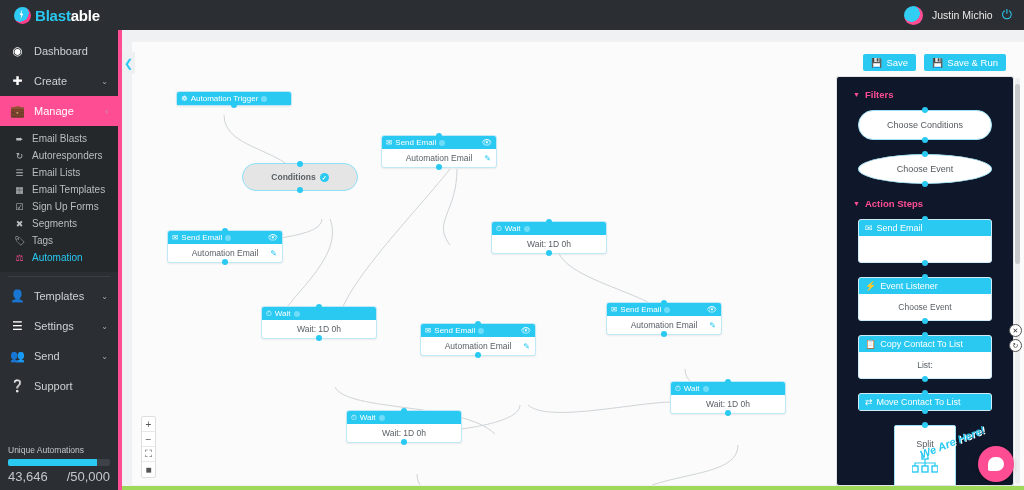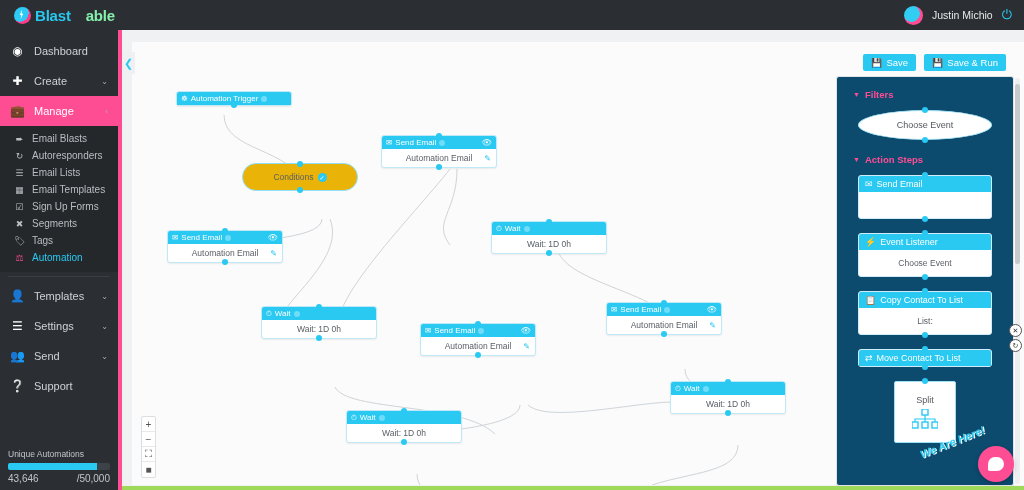--- a/index.html
+++ b/index.html
@@ -18,21 +18,21 @@
     background: #2b2f33; display: flex; align-items: center;
   }
   .logo-wrap { width: 118px; height: 30px; display: flex; align-items: center; padding-left: 14px; gap: 4px; }
   .logo-mark { width: 17px; height: 17px; border-radius: 50%;
     background: radial-gradient(circle at 35% 35%, #2ec9f5 0 55%, #ff3d8b 56% 100%);
     position: relative; flex: none; }
   .logo-mark::after { content: ""; position: absolute; left: 5px; top: 3px; width: 5px; height: 10px;
     background: #fff; clip-path: polygon(60% 0, 15% 55%, 48% 55%, 30% 100%, 85% 42%, 52% 42%); }
   .logo-text { font-size: 15px; font-weight: bold; letter-spacing: -0.2px; }
   .logo-text .c1 { color: #28c8f0; }
-  .logo-text .c2 { color: #86efac; padding-left: 15px; }
+  .logo-text .c2 { color: #ffffff; }
   .topbar-right { margin-left: auto; display: flex; align-items: center; gap: 9px; padding-right: 12px; }
   .avatar { width: 19px; height: 19px; border-radius: 50%;
     background: radial-gradient(circle at 40% 40%, #31cdf2 0 50%, #ff4d94 51% 100%); flex: none; }
   .user-name { color: #e8e8e8; font-size: 10.5px; }
   .power-icon { color: #29c9f2; font-size: 13px; cursor: pointer; }
 
   
   .sidebar {
     position: absolute; top: 30px; left: 0; width: 118px; height: 460px;
     background: #2b2f33; color: #cfd3d6; display: flex; flex-direction: column;
@@ -48,21 +48,21 @@
   .sub-row { display: flex; align-items: center; height: 17px; padding: 0 10px 0 14px; gap: 7px;
     font-size: 10px; color: #b9bec2; cursor: pointer; }
   .sub-row .sic { width: 11px; text-align: center; font-size: 9px; flex: none; }
   .sub-row.on { color: #29c9f2; }
   .sub-row.on .sic { color: #ff4d94; }
   .side-divider { height: 1px; background: #3a3f43; margin: 4px 8px; }
   .subs-box { margin-top: auto; padding: 0 8px 6px 8px; }
   .subs-title { font-size: 8.5px; color: #c2c7cb; margin-bottom: 4px; }
   .subs-bar { height: 7px; background: #3c4247; border-radius: 2px; overflow: hidden; }
   .subs-fill { height: 100%; background: #29c9f2; width: 87%; }
-  .subs-nums { display: flex; justify-content: space-between; font-size: 10px; color: #c2c7cb; margin-top: 3px; }
+  .subs-nums { display: flex; justify-content: space-between; font-size: 13px; color: #c2c7cb; margin-top: 3px; }
 
   
   .pink-rail { position: absolute; top: 30px; left: 118px; width: 4px; height: 460px; background: #ff4d94; }
   .collapse-handle { position: absolute; top: 52px; left: 122px; width: 13px; height: 22px;
     background: #eef0f1; display: flex; align-items: center; justify-content: center;
     color: #29c9f2; font-size: 11px; cursor: pointer; z-index: 6; }
   .workspace { position: absolute; top: 30px; left: 122px; width: 902px; height: 458px; background: #f0f1f2; }
   .canvas { position: absolute; top: 42px; left: 132px; width: 892px; height: 443px;
     background: #fbfbfb; overflow: hidden; }
   .green-strip { position: absolute; left: 122px; bottom: 0; width: 902px; height: 4px; background: #9fd95a; }
@@ -81,36 +81,36 @@
   .node-head .hic { font-size: 7.5px; }
   .node-head .dot { width: 6px; height: 6px; border-radius: 50%; background: #6fdcf8; }
   .node-head .eye { margin-left: auto; font-size: 8px; }
   .node-body { height: 18px; display: flex; align-items: center; justify-content: center;
     font-size: 8.5px; color: #5a6066; position: relative; }
   .node-body .pen { position: absolute; right: 5px; color: #29c9f2; font-size: 8px; }
   .port { position: absolute; width: 6px; height: 6px; border-radius: 50%; background: #29c9f2; }
   .port.t { top: -3px; left: 50%; margin-left: -3px; }
   .port.b { bottom: -3px; left: 50%; margin-left: -3px; }
   .cond-pill { position: absolute; width: 116px; height: 28px; border: 1px solid #8fdff7;
-    border-radius: 14px; background: #eab308; display: flex; align-items: center; justify-content: center;
-    gap: 4px; font-size: 8.5px; color: #5a6066; }
+    border-radius: 14px; background: #e5e5e5; display: flex; align-items: center; justify-content: center;
+    gap: 4px; font-size: 8.5px; color: #5a6066; font-weight: bold; }
   .cond-pill .chk { width: 9px; height: 9px; border-radius: 50%; background: #29c9f2; color: #fff;
     font-size: 6px; display: flex; align-items: center; justify-content: center; }
 
   svg.edges { position: absolute; top: 0; left: 0; width: 892px; height: 443px; pointer-events: none; }
 
   .zoom-ctl { position: absolute; left: 141px; bottom: 12px; width: 15px;
     background: #fff; border: 1px solid #dcdfe1; border-radius: 2px; z-index: 5; }
   .zoom-ctl div { height: 15px; display: flex; align-items: center; justify-content: center;
     font-size: 10px; color: #555; border-bottom: 1px solid #e6e8e9; cursor: pointer; }
   .zoom-ctl div:last-child { border-bottom: none; }
 
   
   .rpanel { position: absolute; top: 76px; right: 10px; width: 178px; height: 410px;
-    background: #0c4a6e; border: 1px solid #e2e5e7; border-radius: 3px; overflow: hidden; }
+    background: #0f172a; border: 1px solid #e2e5e7; border-radius: 3px; overflow: hidden; }
   .rpanel-inner { padding: 8px 14px 8px 14px; position: relative; }
   .sect-title { display: flex; align-items: center; gap: 5px; color: #ff4d94;
     font-size: 9.5px; font-weight: bold; margin: 4px 0 10px 2px; }
   .sect-title .tri { font-size: 7px; }
   .p-shape { position: relative; margin: 0 auto 14px auto; width: 134px; background: #fff;
     border: 1px solid #9fe2f7; display: flex; align-items: center; justify-content: center;
     font-size: 9px; color: #55595e; }
   .p-shape.rounded { height: 30px; border-radius: 15px; }
   .p-shape.ellipse { height: 30px; border-radius: 50%; }
   .p-shape.square { height: 62px; border-radius: 2px; flex-direction: column; gap: 4px; }
@@ -407,20 +407,25 @@
       <span>Wait: 1D 0h</span>
     </div>
 </div>
 
 <div class="rpanel">
   <div class="rpanel-inner">
     <div class="sect-title">
       <span class="tri">▼</span>
       <span>Filters</span>
     </div>
+    <div class="p-shape rounded">
+      <span class="p-port t"></span>
+      <span class="p-port b"></span>
+      <span>Choose Conditions</span>
+    </div>
     <div class="p-shape ellipse">
       <span class="p-port t"></span>
       <span class="p-port b"></span>
       <span>Choose Event</span>
     </div>
 
     <div class="sect-title">
       <span class="tri">▼</span>
       <span>Action Steps</span>
     </div>

